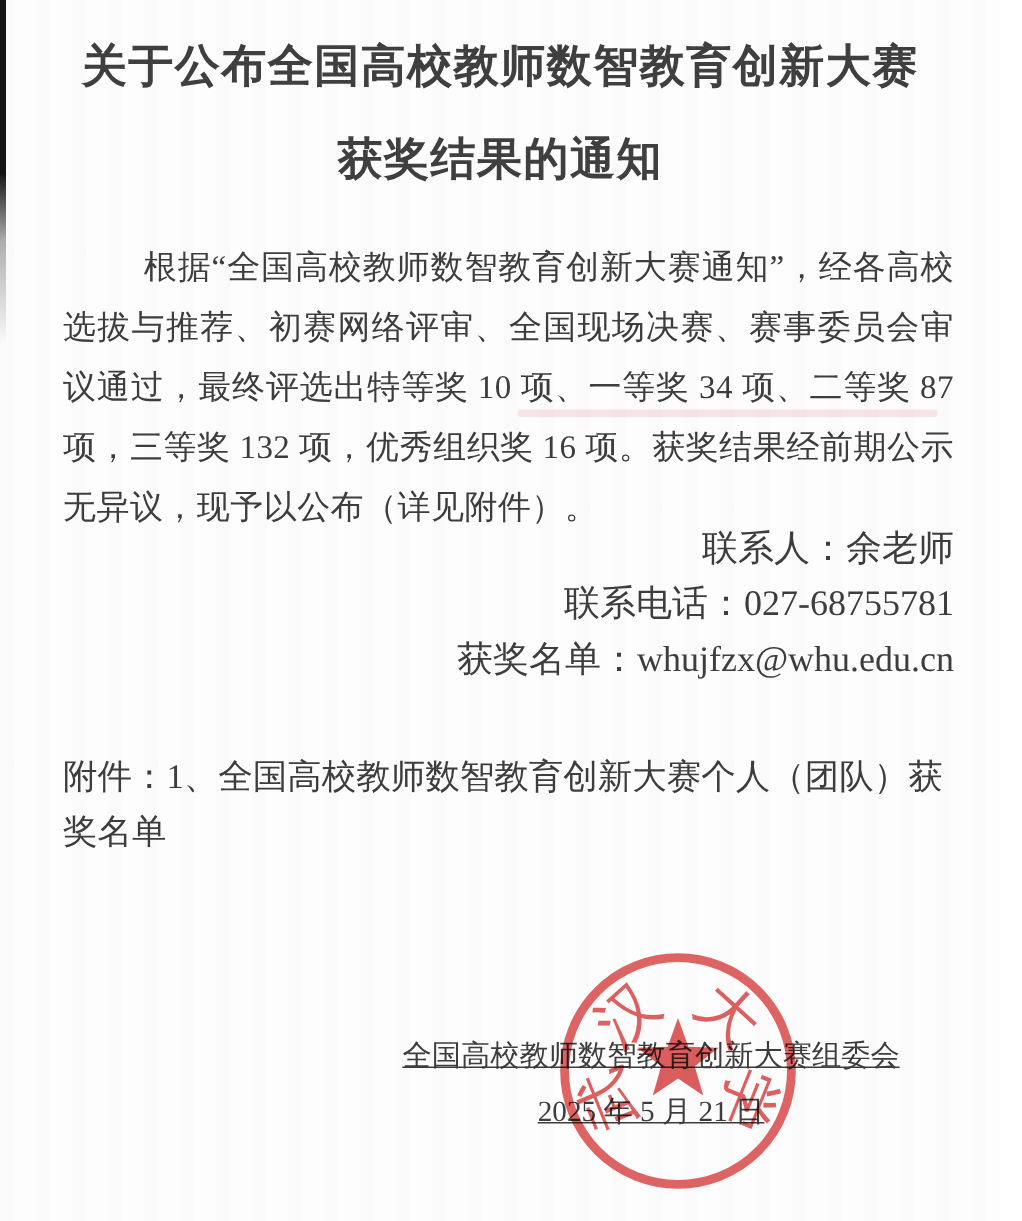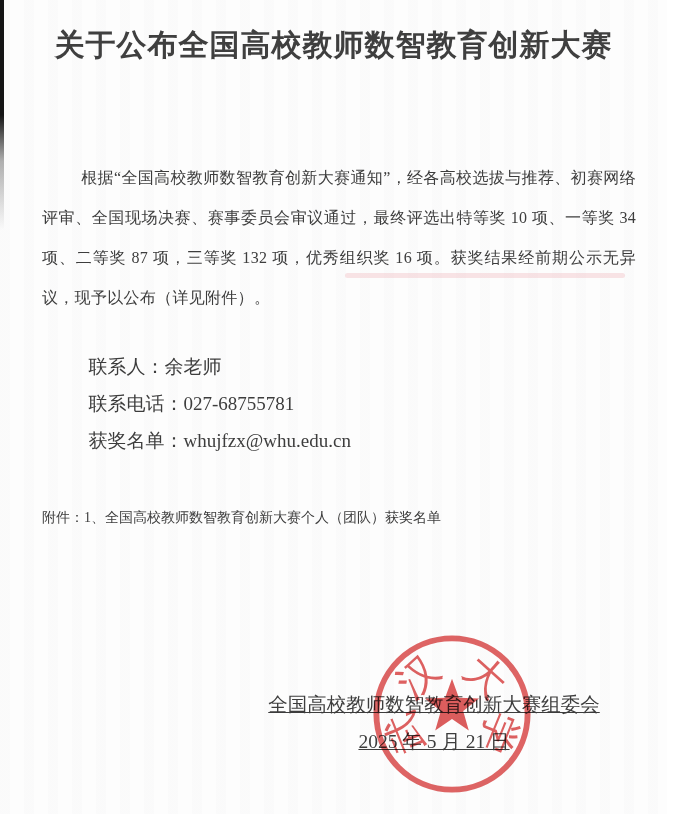--- a/index.html
+++ b/index.html
@@ -25,28 +25,28 @@
     font-family:"Liberation Sans","DejaVu Sans",sans-serif;
     font-weight:600;
     font-size:30px;
     line-height:62px;
     letter-spacing:1px;
     color:#3f3f3f;
   }
   .doc-title span { display:block; }
   .body-para {
     position:absolute; top:158px; left:42px; width:594px; margin:0;
-    font-size:16px; line-height:40px;
+    font-size:22px; line-height:40px;
     letter-spacing:0.3px;
     text-align:justify;
     text-indent:2.45em;
   }
-  .contact { position:absolute; top:348px; left:42px; width:594px; font-size:19px; line-height:37px; }
+  .contact { position:absolute; top:348px; left:42px; width:594px; font-size:24px; line-height:37px;text-align:right; }
   .contact p { margin:0; text-indent:2.45em; }
-  .attachments { position:absolute; top:499px; left:42px; width:600px; font-size:14px; line-height:37px; }
+  .attachments { position:absolute; top:499px; left:42px; width:600px; font-size:23px; line-height:37px; }
   .attachments p { margin:0; }
   .att-item-2 { margin-left:3.05em !important; }
   .signature {
     position:absolute; top:686px; left:264px; width:340px;
     font-size:19.5px; line-height:37px; text-align:center;
   }
   .signature p { margin:0;text-decoration:underline; }
   .seal {
     position:absolute; left:368px; top:630px; width:168px; height:168px;
     mix-blend-mode:multiply;
@@ -67,20 +67,21 @@
 </style>
 </head>
 <body>
 
 <div class="page">
 
   <div class="scan-edge"></div>
 
   <h1 class="doc-title">
     <span>关于公布全国高校教师数智教育创新大赛</span>
+    <span>获奖结果的通知</span>
   </h1>
 
   <p class="body-para">根据“全国高校教师数智教育创新大赛通知”，经各高校选拔与推荐、初赛网络评审、全国现场决赛、赛事委员会审议通过，最终评选出特等奖 10 项、一等奖 34 项、二等奖 87 项，三等奖 132 项，优秀组织奖 16 项。获奖结果经前期公示无异议，现予以公布（详见附件）。</p>
 
   <div class="smudge"></div>
 
   <div class="contact">
     <p><span>联系人：</span><span>余老师</span></p>
     <p><span>联系电话：</span><span>027-68755781</span></p>
     <p><span>获奖名单：</span><span>whujfzx@whu.edu.cn</span></p>

